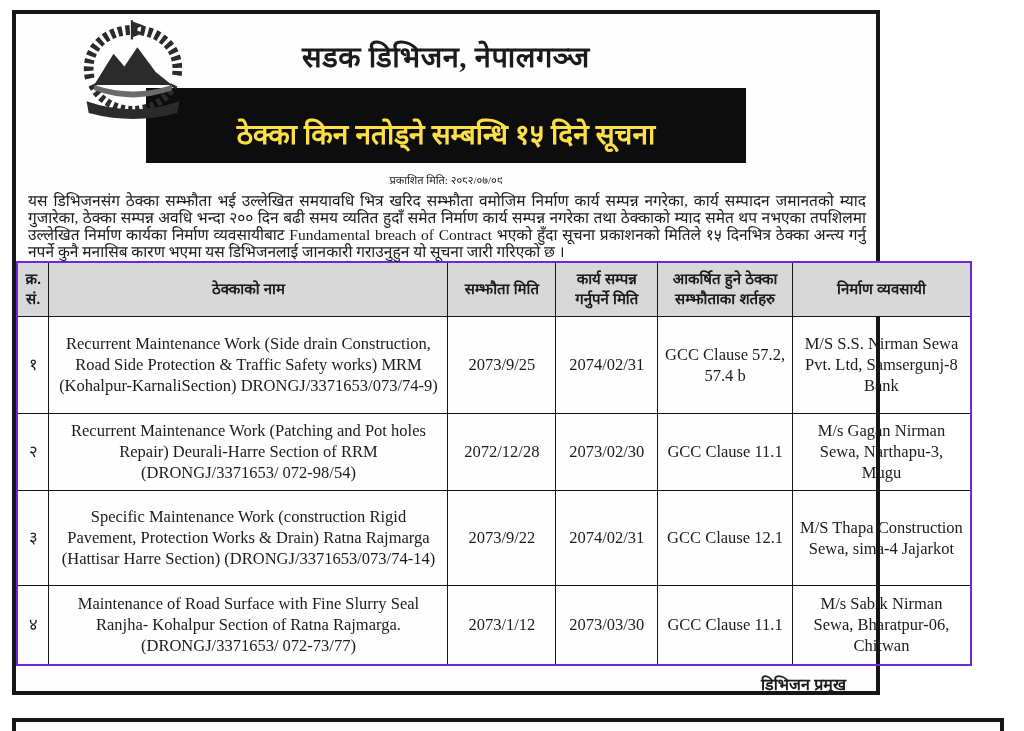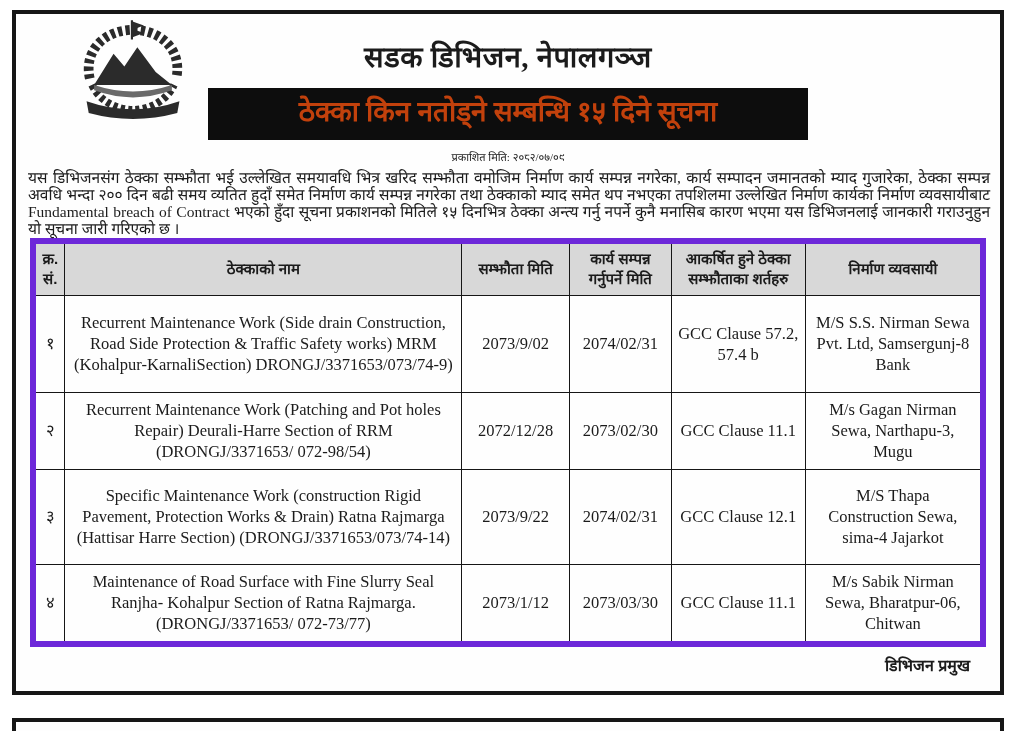--- a/index.html
+++ b/index.html
@@ -2,45 +2,45 @@
 <html lang="ne"><head>
 <meta charset="utf-8">
 <style>
   html,body{margin:0;padding:0;}
   body{
     width:1024px;height:731px;overflow:hidden;position:relative;
     background:#ffffff;color:#1b1b1b;
     font-family:"Liberation Serif","DejaVu Serif",serif;
   }
   .main-box{
-    position:absolute;left:12px;top:10px;width:992px;height:685px;
+    position:absolute;left:12px;top:10px;width:868px;height:685px;
     border:4px solid #161616;background:#fefefe;box-sizing:border-box;
   }
   .bottom-box{
     position:absolute;left:12px;top:718px;width:992px;height:60px;
     border:4px solid #161616;background:#fefefe;box-sizing:border-box;
   }
   .logo{position:absolute;left:52px;top:4px;width:130px;height:108px;}
   .org-title{
     text-align:center;margin-top:22px;font-size:29px;font-weight:bold;
     letter-spacing:.5px;
   }
   .banner{
-    margin:13px auto 0;width:600px;background:#0d0d0d;color:#c2410c;
-    text-align:center;font-size:28px;font-weight:bold;padding:3px 4px 11px;
+    margin:13px auto 0;width:600px;background:#0d0d0d;color:#fde047;
+    text-align:center;font-size:28px;font-weight:bold;padding:26px 4px 11px;
     box-sizing:border-box;
   }
   .published{text-align:center;font-size:11px;margin-top:9px;}
   .paragraph{
     margin:5px 10px 0 12px;font-size:15.5px;line-height:17px;text-align:justify;
   }
   .details{text-align:center;font-size:15px;margin:3px 0 3px;}
   table.notice{
     border-collapse:collapse;margin:1px auto 0;width:956px;
-    border:6px solid #6d28d9;
+    border:2px solid #6d28d9;
   }
   table.notice th,table.notice td{
     border:1.6px solid #161616;text-align:center;vertical-align:middle;
     padding:3px 6px;box-sizing:border-box;
   }
   table.notice th{
     background:#d8d8d8;font-weight:bold;font-size:15px;line-height:20px;
     font-family:"Liberation Sans","DejaVu Sans",sans-serif;
   }
   table.notice td{font-size:16.5px;line-height:21px;}
@@ -94,21 +94,21 @@
         <th>सम्झौता मिति</th>
         <th>कार्य सम्पन्न गर्नुपर्ने मिति</th>
         <th>आकर्षित हुने ठेक्का सम्झौताका शर्तहरु</th>
         <th>निर्माण व्यवसायी</th>
       </tr>
     </thead>
     <tbody>
       <tr class="r1">
         <td class="sn-cell">१</td>
         <td>Recurrent Maintenance Work (Side drain Construction, Road Side Protection &amp; Traffic Safety works) MRM (Kohalpur-KarnaliSection) DRONGJ/3371653/073/74-9)</td>
-        <td>2073/9/02</td>
+        <td>2073/9/25</td>
         <td>2074/02/31</td>
         <td>GCC Clause 57.2, 57.4 b</td>
         <td>M/S S.S. Nirman Sewa Pvt. Ltd, Samsergunj-8 Bank</td>
       </tr>
       <tr class="r2">
         <td class="sn-cell">२</td>
         <td>Recurrent Maintenance Work (Patching and Pot holes Repair) Deurali-Harre Section of RRM (DRONGJ/3371653/ 072-98/54)</td>
         <td>2072/12/28</td>
         <td>2073/02/30</td>
         <td>GCC Clause 11.1</td>

